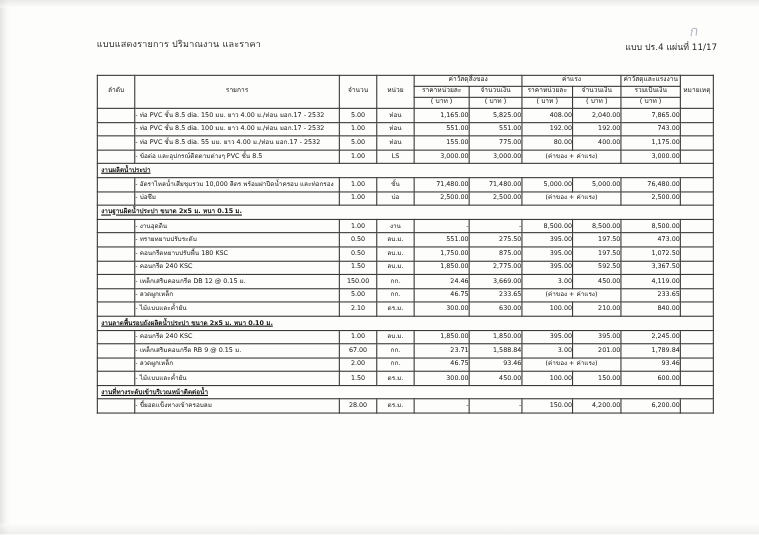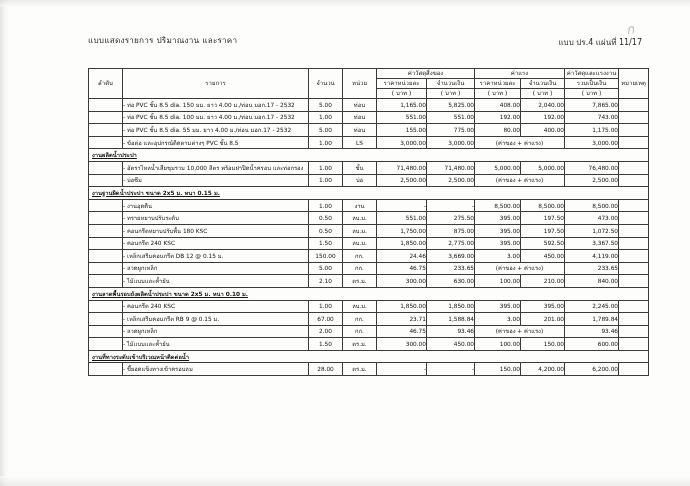--- a/index.html
+++ b/index.html
@@ -42,21 +42,21 @@
     left: 88px;
     top: 24px;
     font-size: 8.2px;
     letter-spacing: .2px;
     color: #2a2a2a;
     white-space: nowrap;
     margin-top: 10px;
   }
   .doc-header-right {
     position: absolute;
-    right: 48px;
+    right: 38px;
     top: 36px;
     font-size: 8px;
     color: #2a2a2a;
     white-space: nowrap;
   }
   .stamp {
     position: absolute;
     right: 18px;
     top: 20px;
     width: 44px;

